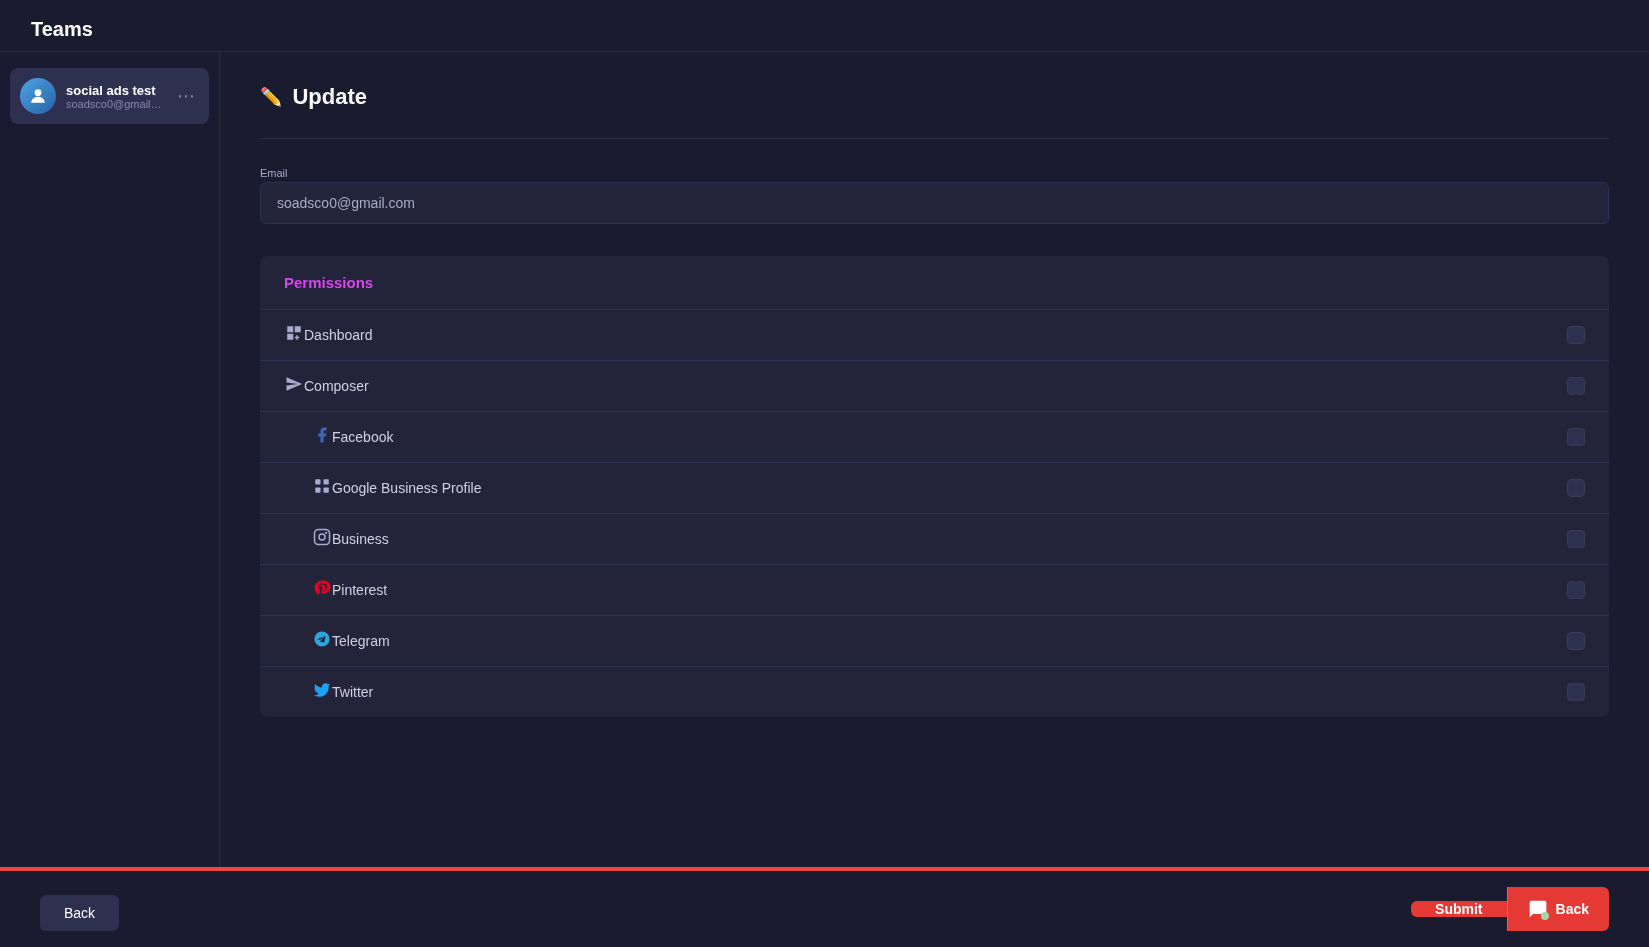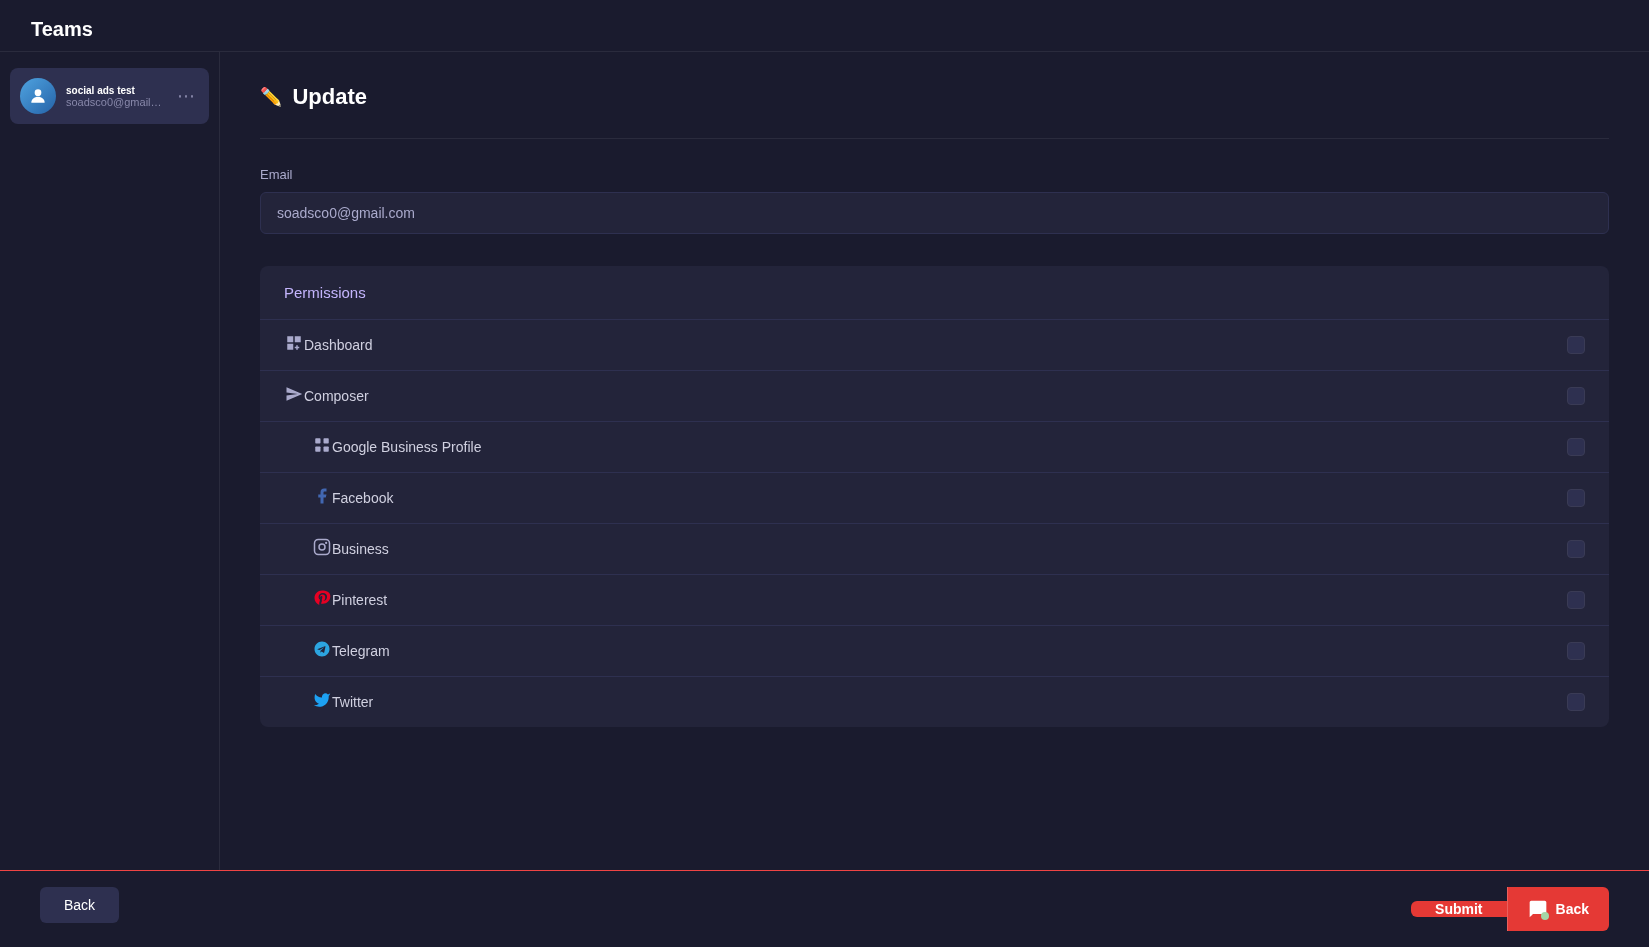--- a/index.html
+++ b/index.html
@@ -65,21 +65,21 @@
       font-size: 16px;
       flex-shrink: 0;
     }
 
     .team-info {
       flex: 1;
       min-width: 0;
     }
 
     .team-name {
-      font-size: 10px;
+      font-size: 13px;
       font-weight: 600;
       color: #ffffff;
       white-space: nowrap;
       overflow: hidden;
       text-overflow: ellipsis;
     }
 
     .team-email {
       font-size: 11px;
       color: #8888aa;
@@ -122,23 +122,23 @@
     }
 
     .divider {
       border: none;
       border-top: 1px solid #2a2b3d;
       margin-bottom: 28px;
     }
 
     
     .field-label {
-      font-size: 13px;
+      font-size: 11px;
       color: #aaaacc;
-      margin-bottom: 10px;
+      margin-bottom: 3px;
     }
 
     .email-input {
       width: 100%;
       background-color: #23243a;
       border: 1px solid #2e3050;
       border-radius: 6px;
       padding: 12px 16px;
       color: #aaaacc;
       font-size: 14px;
@@ -150,22 +150,22 @@
     .permissions-panel {
       background-color: #23243a;
       border-radius: 8px;
       overflow: hidden;
       position: relative;
     }
 
     .permissions-header {
       padding: 18px 24px;
       font-size: 15px;
-      font-weight: 400;
-      color: #c4b5fd;
+      font-weight: 700;
+      color: #d946ef;
       border-bottom: 1px solid #2e3050;
     }
 
     .permission-row {
       display: flex;
       align-items: center;
       justify-content: space-between;
       padding: 14px 24px;
       border-bottom: 1px solid #2e3050;
     }
@@ -225,25 +225,25 @@
       border-radius: 4px;
     }
 
     
     .footer-bar {
       position: fixed;
       bottom: 0;
       left: 0;
       right: 0;
       background-color: #1a1b2e;
-      border-top: 1px solid #ef4444;
+      border-top: 4px solid #ef4444;
       padding: 16px 40px;
       display: flex;
       justify-content: space-between;
-      align-items: flex-start;
+      align-items: flex-end;
     }
 
     .back-button {
       background-color: #2e3050;
       border: none;
       border-radius: 6px;
       color: #ffffff;
       font-size: 14px;
       padding: 10px 24px;
       cursor: pointer;
@@ -345,40 +345,40 @@
                 </svg>
             </span>
             <span>Composer</span>
           </div>
           <input type="checkbox" class="perm-checkbox" style="">
         </div>
 
         <div class="permission-row sub-item">
           <div class="permission-label">
             <span class="perm-icon">
+              <svg width="18" height="18" viewBox="0 0 24 24" fill="#4267B2">
+                  <path d="M18 2h-3a5 5 0 00-5 5v3H7v4h3v8h4v-8h3l1-4h-4V7a1 1 0 011-1h3z"></path>
+                </svg>
+            </span>
+            <span>Facebook</span>
+          </div>
+          <input type="checkbox" class="perm-checkbox" style="">
+        </div>
+
+        <div class="permission-row sub-item">
+          <div class="permission-label">
+            <span class="perm-icon">
               <svg width="18" height="18" viewBox="0 0 24 24" fill="#aaaacc">
                   <rect x="3" y="3" width="7" height="7" rx="1"></rect>
                   <rect x="14" y="3" width="7" height="7" rx="1"></rect>
                   <rect x="3" y="14" width="7" height="7" rx="1"></rect>
                   <rect x="14" y="14" width="7" height="7" rx="1"></rect>
                 </svg>
             </span>
             <span>Google Business Profile</span>
-          </div>
-          <input type="checkbox" class="perm-checkbox" style="">
-        </div>
-
-        <div class="permission-row sub-item">
-          <div class="permission-label">
-            <span class="perm-icon">
-              <svg width="18" height="18" viewBox="0 0 24 24" fill="#4267B2">
-                  <path d="M18 2h-3a5 5 0 00-5 5v3H7v4h3v8h4v-8h3l1-4h-4V7a1 1 0 011-1h3z"></path>
-                </svg>
-            </span>
-            <span>Facebook</span>
           </div>
           <input type="checkbox" class="perm-checkbox" style="">
         </div>
 
         <div class="permission-row sub-item">
           <div class="permission-label">
             <span class="perm-icon">
               <svg width="18" height="18" viewBox="0 0 24 24" fill="none" stroke="#aaaacc" stroke-width="2">
                   <rect x="2" y="2" width="20" height="20" rx="5" ry="5"></rect>
                   <circle cx="12" cy="12" r="4"></circle>

